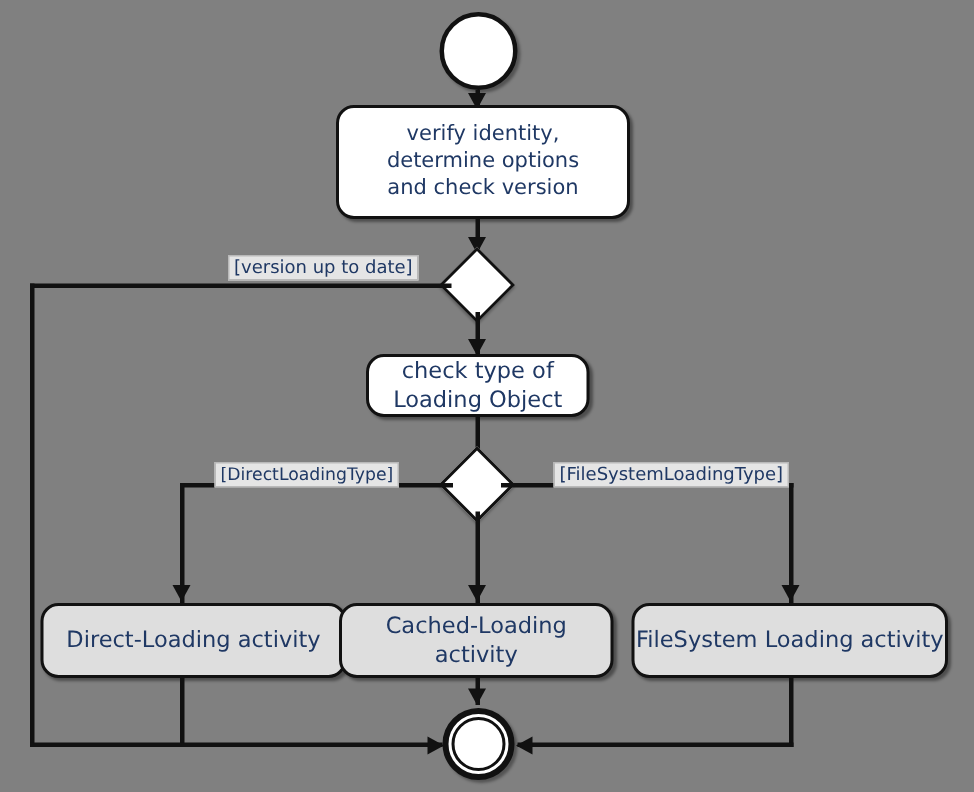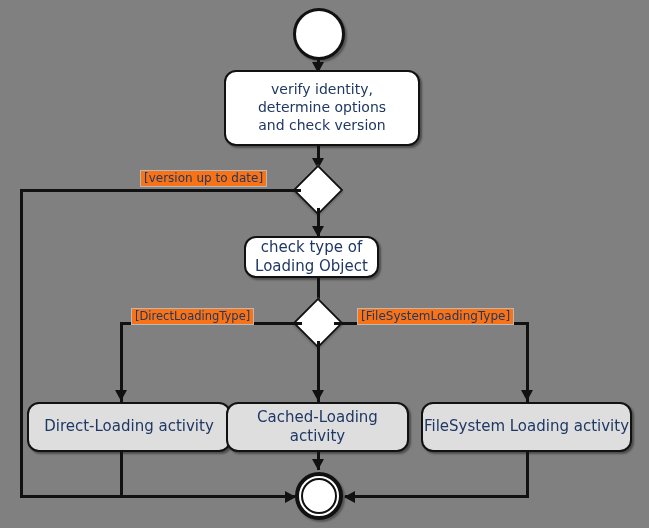--- a/index.html
+++ b/index.html
@@ -94,26 +94,27 @@
   }
   .arrow.left {
     border-top: 6px solid transparent;
     border-bottom: 6px solid transparent;
     border-right: 11px solid #111111;
   }
 
   
   .guard {
     position: absolute;
-    background: #f97316;
+    background: #e5e5e5;
     border: 1px solid #b9b9b9;
     color: #1f3864;
     white-space: nowrap;
     padding: 1px 3px;
     line-height: 1.1;
+    margin-left: 12px;
   }
 </style>
 </head>
 <body>
 
 <div id="canvas">
 
   <div class="initial-node" style="left:293px; top:8px; width:52px; height:52px;"></div>
 
   <div class="seg v" style="left:317px; top:60px; height:12px;"></div>
@@ -133,21 +134,21 @@
   <div class="seg h" style="left:20px; top:189px; width:281px;"></div>
   <div class="seg v" style="left:20px; top:189px; height:308px;"></div>
 
   <div class="guard" style="left:140px; top:170px; font-size:12px;">
     <span>[version up to date]</span>
   </div>
 
   <div class="seg v" style="left:317px; top:208px; height:30px;"></div>
   <div class="arrow down" style="left:312px; top:226px;"></div>
 
-  <div class="node-box white" style="left:244px; top:236px; width:135px; height:42px; font-size:15px;">
+  <div class="node-box white" style="left:244px; top:236px; width:149px; height:42px; font-size:15px;">
     <span style="white-space:pre-line;">check type of
 Loading Object</span>
   </div>
 
   <div class="seg v" style="left:317px; top:278px; height:27px;"></div>
 
   <div class="diamond" style="left:300px; top:305px; width:36px; height:36px;"></div>
 
   <div class="seg h" style="left:120px; top:322px; width:182px;"></div>
   <div class="seg v" style="left:120px; top:322px; height:80px;"></div>

